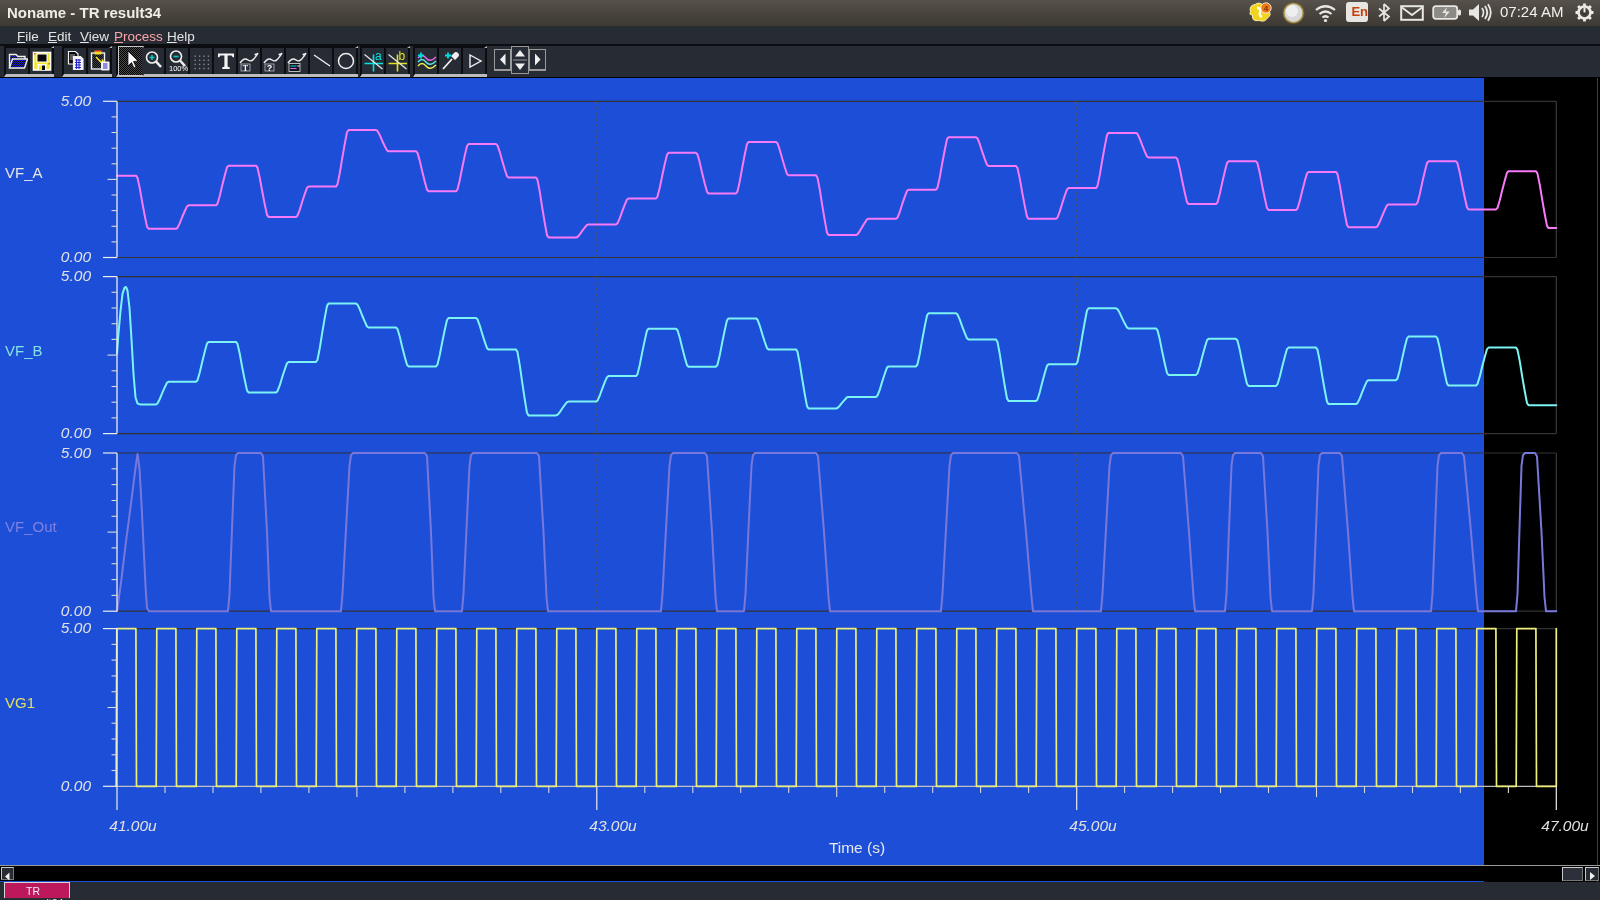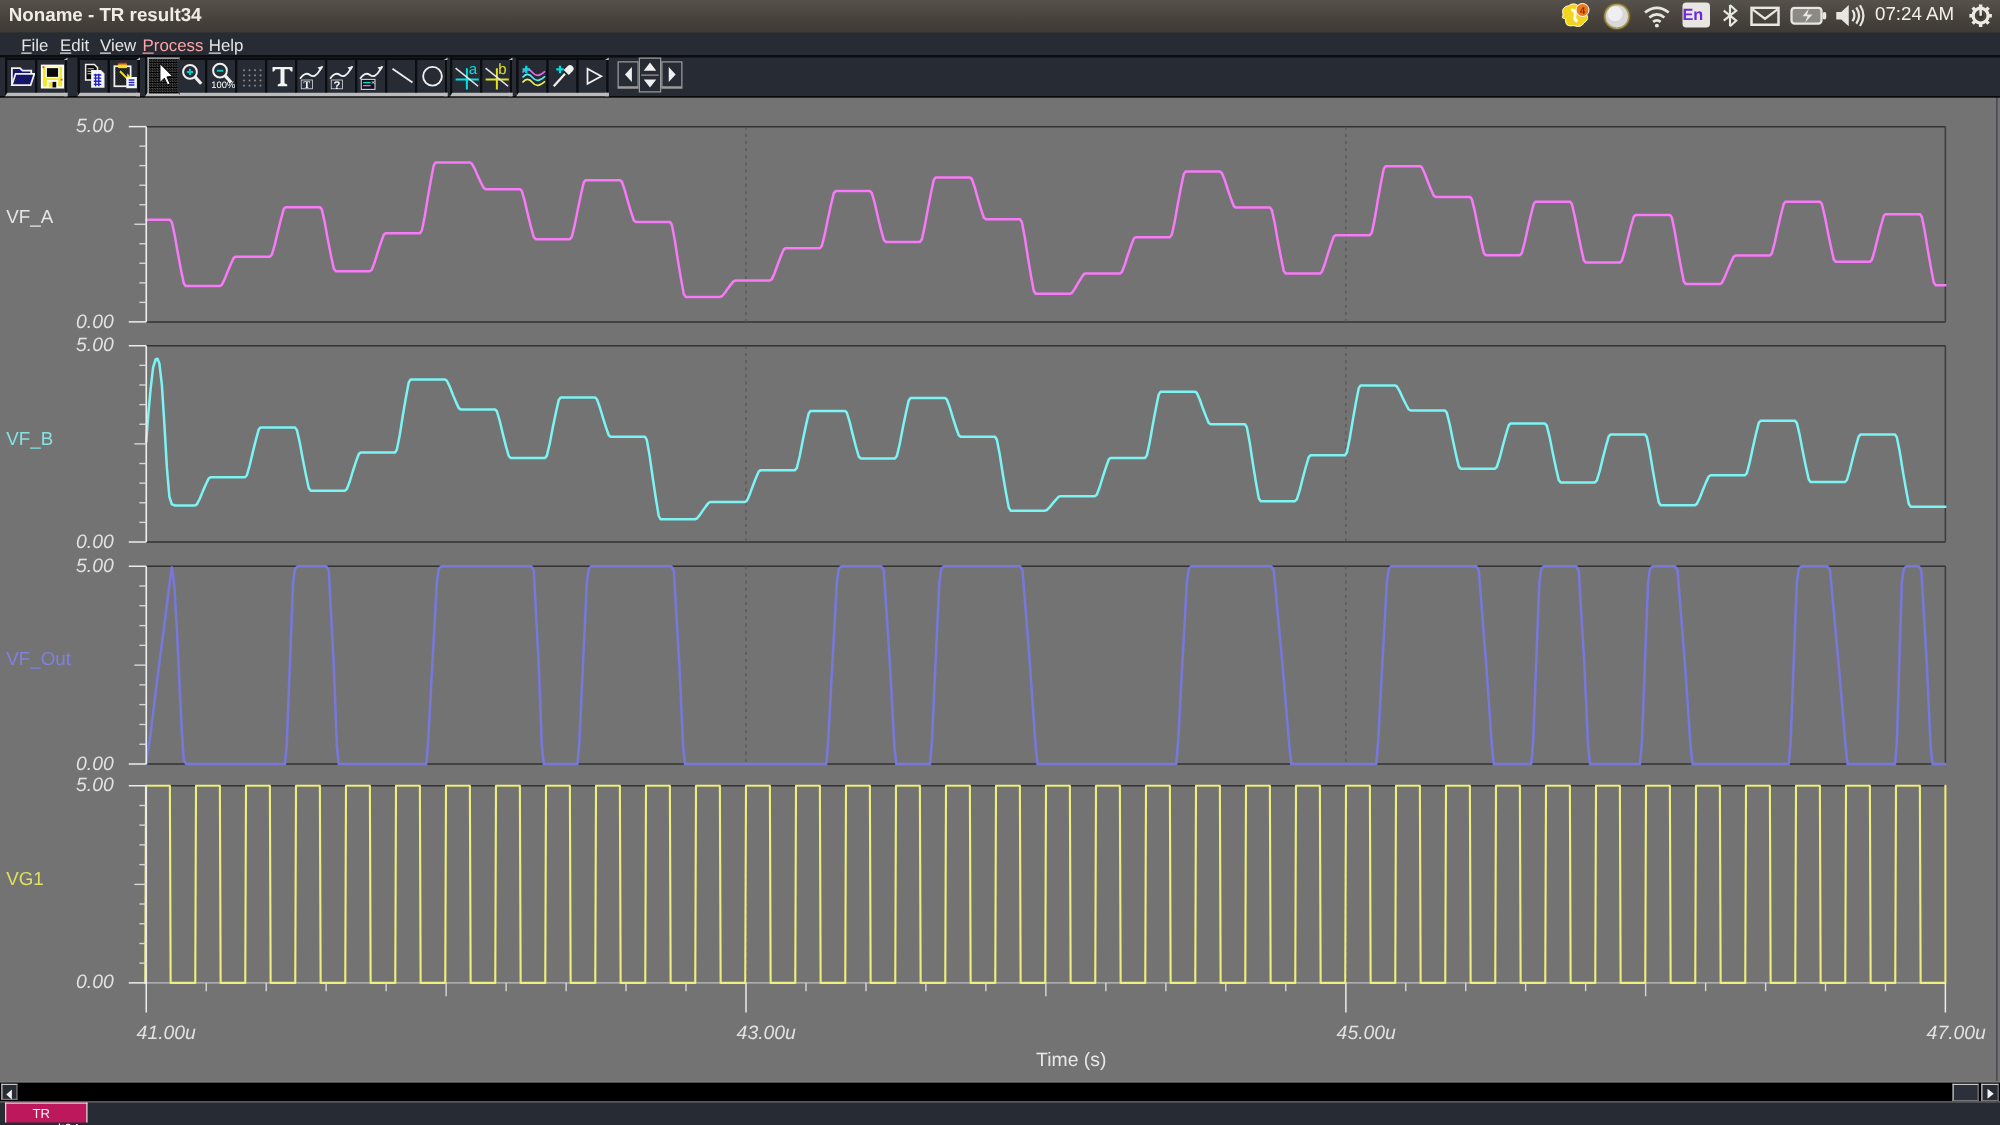--- a/index.html
+++ b/index.html
@@ -1,18 +1,18 @@
 <!DOCTYPE html>
 <html><head><meta charset="utf-8"><title>TR</title><style>
 html,body{margin:0;padding:0;width:1600px;height:900px;background:#000;overflow:hidden}
 *{box-sizing:border-box}
 .abs{position:absolute}
 </style></head>
 <body>
-<div class="abs" style="left:0;top:0;width:1600px;height:900px;background:#737373">
+<div class="abs" style="left:0;top:0;width:1484px;height:900px;background:#1d4ed8">
 <svg width="1600" height="900" viewBox="0 0 1600 900" style="position:absolute;left:0;top:0">
 <line x1="117.0" y1="101.3" x2="1556.3" y2="101.3" stroke="#333333" stroke-width="1.2"></line>
 <line x1="117.0" y1="257.5" x2="1556.3" y2="257.5" stroke="#333333" stroke-width="1.2"></line>
 <line x1="1556.3" y1="101.3" x2="1556.3" y2="257.5" stroke="#3a3a3a" stroke-width="1.2"></line>
 <line x1="596.8" y1="101.3" x2="596.8" y2="257.5" stroke="#555555" stroke-width="1" stroke-dasharray="2.5,3.2"></line>
 <line x1="1076.7" y1="101.3" x2="1076.7" y2="257.5" stroke="#555555" stroke-width="1" stroke-dasharray="2.5,3.2"></line>
 <line x1="117.0" y1="276.6" x2="1556.3" y2="276.6" stroke="#333333" stroke-width="1.2"></line>
 <line x1="117.0" y1="433.6" x2="1556.3" y2="433.6" stroke="#333333" stroke-width="1.2"></line>
 <line x1="1556.3" y1="276.6" x2="1556.3" y2="433.6" stroke="#3a3a3a" stroke-width="1.2"></line>
 <line x1="596.8" y1="276.6" x2="596.8" y2="433.6" stroke="#555555" stroke-width="1" stroke-dasharray="2.5,3.2"></line>
@@ -146,21 +146,21 @@
 <circle cx="11" cy="10" r="6" fill="#efefef"></circle>
       <circle cx="12.5" cy="12" r="9.5" fill="none" stroke="#a89858" stroke-width="1.2"></circle>
     </svg>
 <svg style="position:absolute;left:1313px;top:4px" width="25" height="18" viewBox="0 0 25 18">
 <path d="M3 6 Q12.5 -1.5 22 6" fill="none" stroke="#e8e6e2" stroke-width="2.2"></path>
 <path d="M6.5 10 Q12.5 5 18.5 10" fill="none" stroke="#e8e6e2" stroke-width="2.2"></path>
 <path d="M9.5 13.5 Q12.5 11 15.5 13.5" fill="none" stroke="#e8e6e2" stroke-width="2.2"></path>
 <circle cx="12.5" cy="16.5" r="1.6" fill="#e8e6e2"></circle>
     </svg>
 <div style="position:absolute;left:1346px;top:2px;width:22px;height:20px;background:#e8e6e2;border-radius:3px;
-color:#6d28d9;font:bold 13px 'Liberation Sans',sans-serif;text-align:left;line-height:20px">En</div>
+color:#c2410c;font:bold 13px 'Liberation Sans',sans-serif;text-align:right;line-height:20px">En</div>
 <svg style="position:absolute;left:1377px;top:3px" width="14" height="19" viewBox="0 0 14 19">
 <path d="M7 1 L7 18 M7 1 L12 5.5 L2 13.5 M7 18 L12 13.5 L2 5.5" fill="none" stroke="#e8e6e2" stroke-width="1.7"></path>
     </svg>
 <svg style="position:absolute;left:1400px;top:5px" width="24" height="16" viewBox="0 0 24 16">
 <rect x="1.2" y="1.2" width="21.6" height="13.6" fill="none" stroke="#e8e6e2" stroke-width="2"></rect>
 <path d="M2 2.5 L12 10 L22 2.5" fill="none" stroke="#e8e6e2" stroke-width="1.8"></path>
     </svg>
 <svg style="position:absolute;left:1432px;top:5px" width="30" height="15" viewBox="0 0 30 15">
 <rect x="1.2" y="1.2" width="24" height="12.6" rx="2.5" fill="#8c8a84" stroke="#e8e6e2" stroke-width="1.8"></rect>
 <rect x="26" y="4.5" width="3" height="6" rx="1.5" fill="#e8e6e2"></rect>

